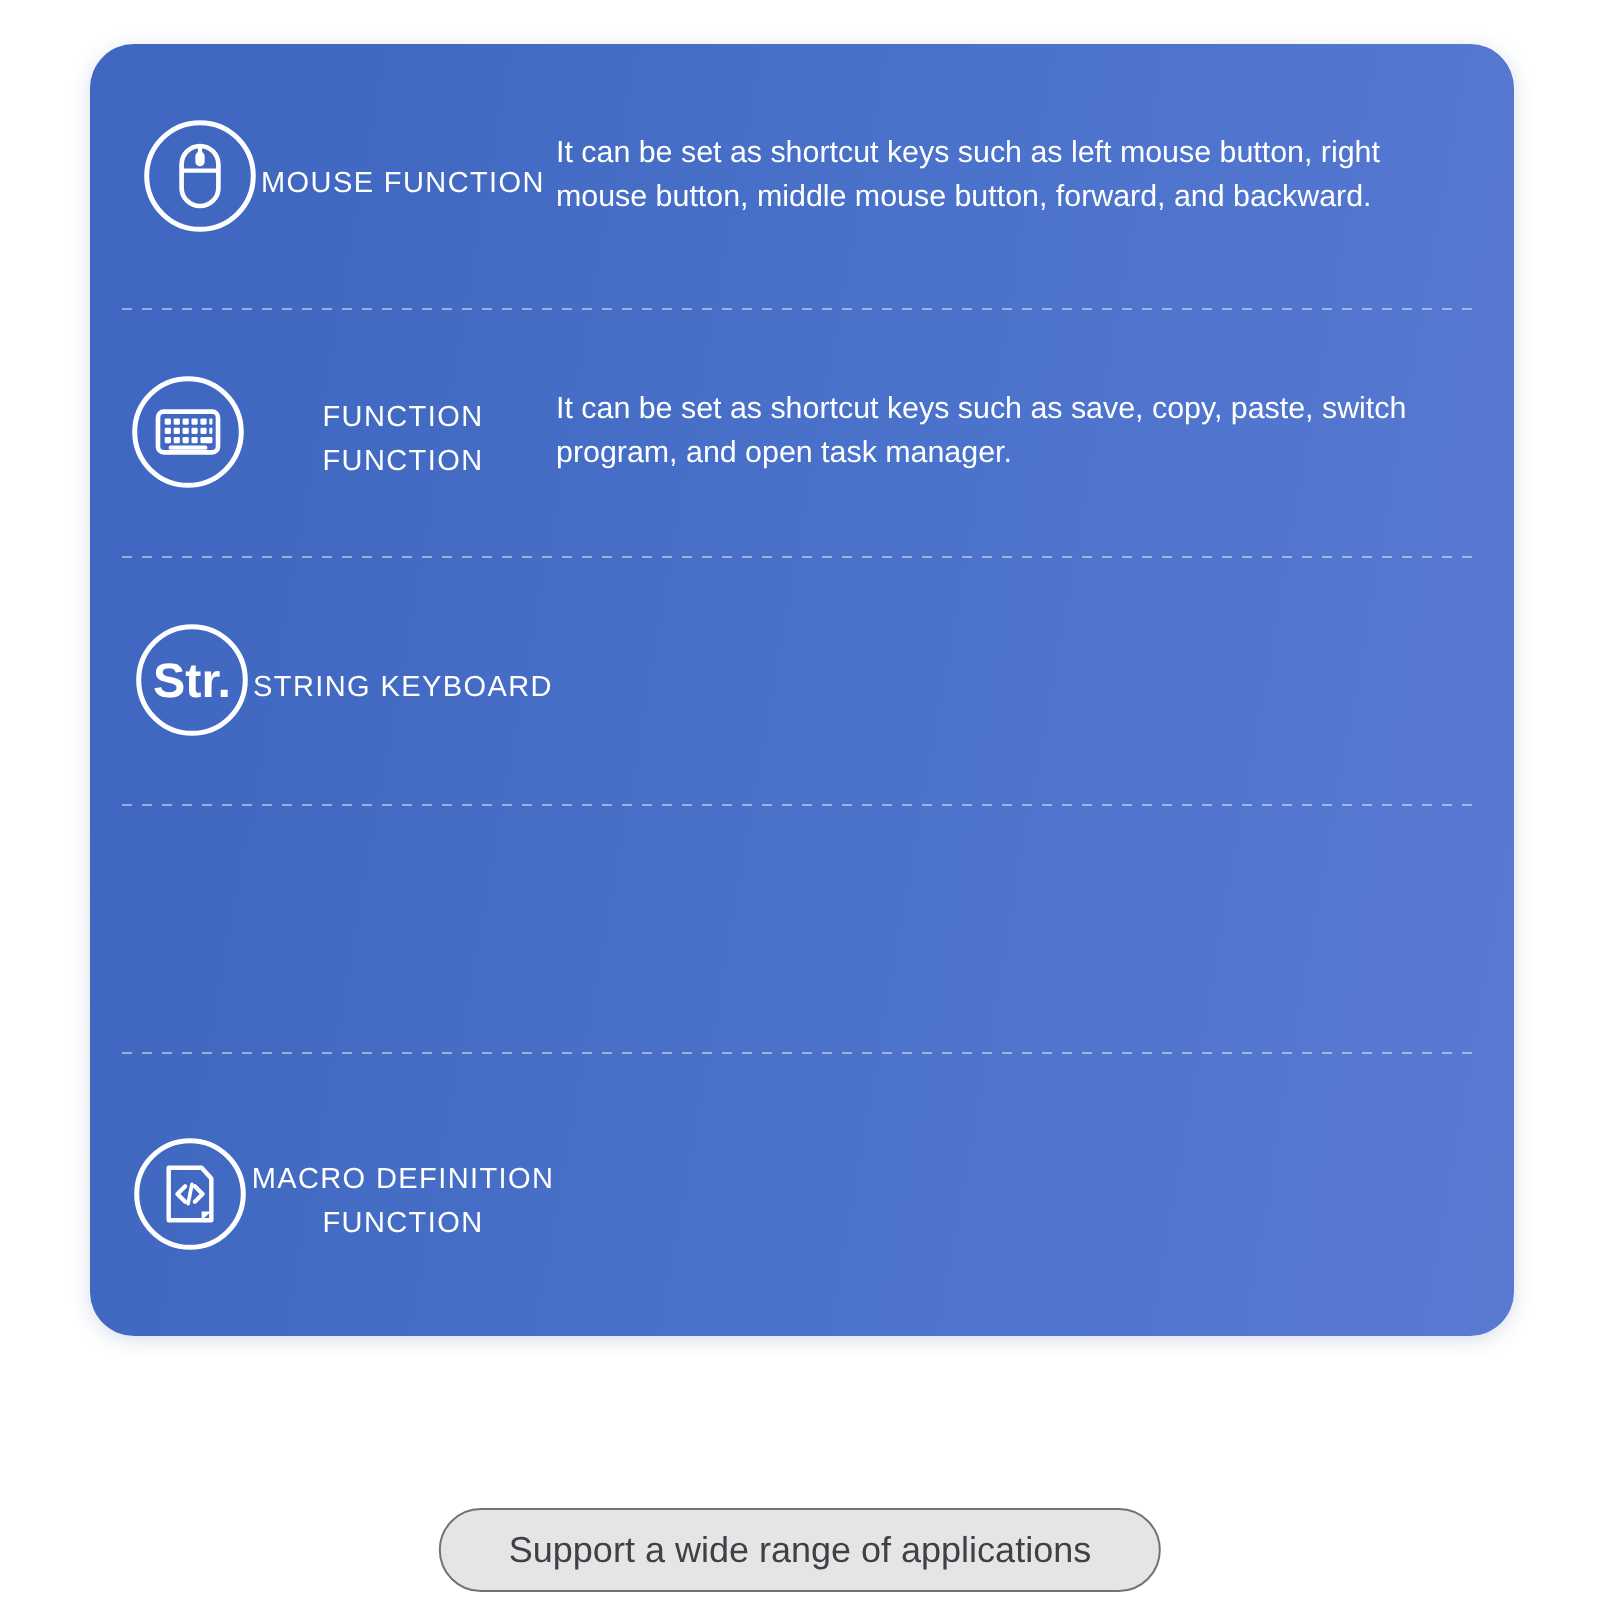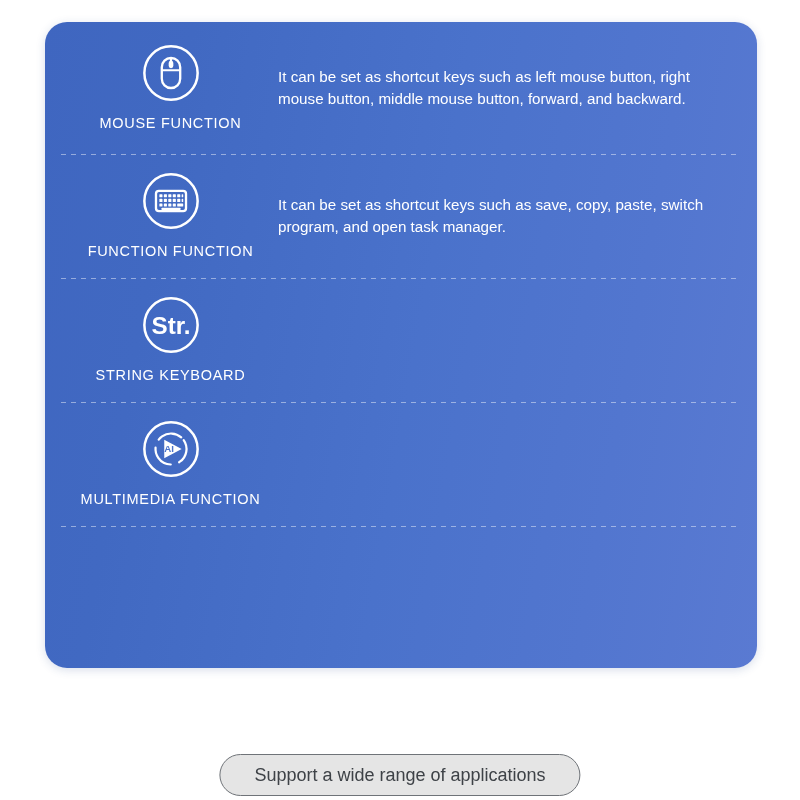--- a/index.html
+++ b/index.html
@@ -51,21 +51,21 @@
       rgba(255,255,255,0.45) 5px,
       rgba(255,255,255,0) 5px,
       rgba(255,255,255,0) 10px
     );
   }
 
   .icon-col {
     width: 215px;
     flex: 0 0 215px;
     display: flex;
-    flex-direction: column;
+    flex-direction: row;
     align-items: center;
     justify-content: center;
   }
 
   .icon-wrap {
     width: 62px;
     height: 62px;
     display: block;
   }
   .icon-wrap svg { display: block; width: 62px; height: 62px; }
@@ -168,33 +168,36 @@
         <svg viewBox="0 0 64 64" fill="none" xmlns="http://www.w3.org/2000/svg">
           <circle cx="32" cy="32" r="27.5" stroke="#ffffff" stroke-width="2.6"></circle>
           <text x="32" y="41" text-anchor="middle" fill="#ffffff" font-family="Liberation Sans, sans-serif" font-size="25" font-weight="bold">Str.</text>
         </svg>
       </span>
       <div class="icon-label">STRING KEYBOARD</div>
     </div>
   </div>
 
   <div class="feature-row" style="height:124px;">
-    <div class="icon-col">
-      <span class="icon-wrap">
-        <svg viewBox="0 0 64 64" fill="none" xmlns="http://www.w3.org/2000/svg">
-          <circle cx="32" cy="32" r="27.5" stroke="#ffffff" stroke-width="2.6"></circle>
-          <circle cx="32" cy="32" r="16" stroke="#ffffff" stroke-width="2.3" stroke-dasharray="26 9" stroke-linecap="round" transform="rotate(-35 32 32)"></circle>
-          <path d="M25 22.5 L25 41.5 L43 32 Z" fill="#ffffff"></path>
-          <text x="30" y="35" text-anchor="middle" fill="#4a72cb" font-family="Liberation Sans, sans-serif" font-size="10" font-weight="bold">AI</text>
-        </svg>
-      </span>
-      <div class="icon-label">MULTIMEDIA FUNCTION</div>
-    </div>
   </div>
 
   <div class="feature-row" style="height:142px;">
+    <div class="icon-col">
+      <span class="icon-wrap">
+        <svg viewBox="0 0 64 64" fill="none" xmlns="http://www.w3.org/2000/svg">
+          <circle cx="32" cy="32" r="27.5" stroke="#ffffff" stroke-width="2.6"></circle>
+          <path d="M21 18.5 H38 L43 24 V45.5 H21 Z" stroke="#ffffff" stroke-width="2.3" stroke-linejoin="round"></path>
+          <path d="M38 41 H43 L38 45.5 Z" fill="#ffffff"></path>
+          <path d="M29.5 28 L25.5 32 L29.5 36" stroke="#ffffff" stroke-width="2.2" stroke-linecap="round" stroke-linejoin="round"></path>
+          <path d="M34.5 28 L38.5 32 L34.5 36" stroke="#ffffff" stroke-width="2.2" stroke-linecap="round" stroke-linejoin="round"></path>
+          <path d="M33 27 L31 37" stroke="#ffffff" stroke-width="1.9" stroke-linecap="round"></path>
+        </svg>
+      </span>
+      <div class="icon-label">MACRO DEFINITION
+FUNCTION</div>
+    </div>
   </div>
 
 </div>
 
 <div id="support-pill">
   <span>Support a wide range of applications</span>
 </div>
 
 </body></html>

